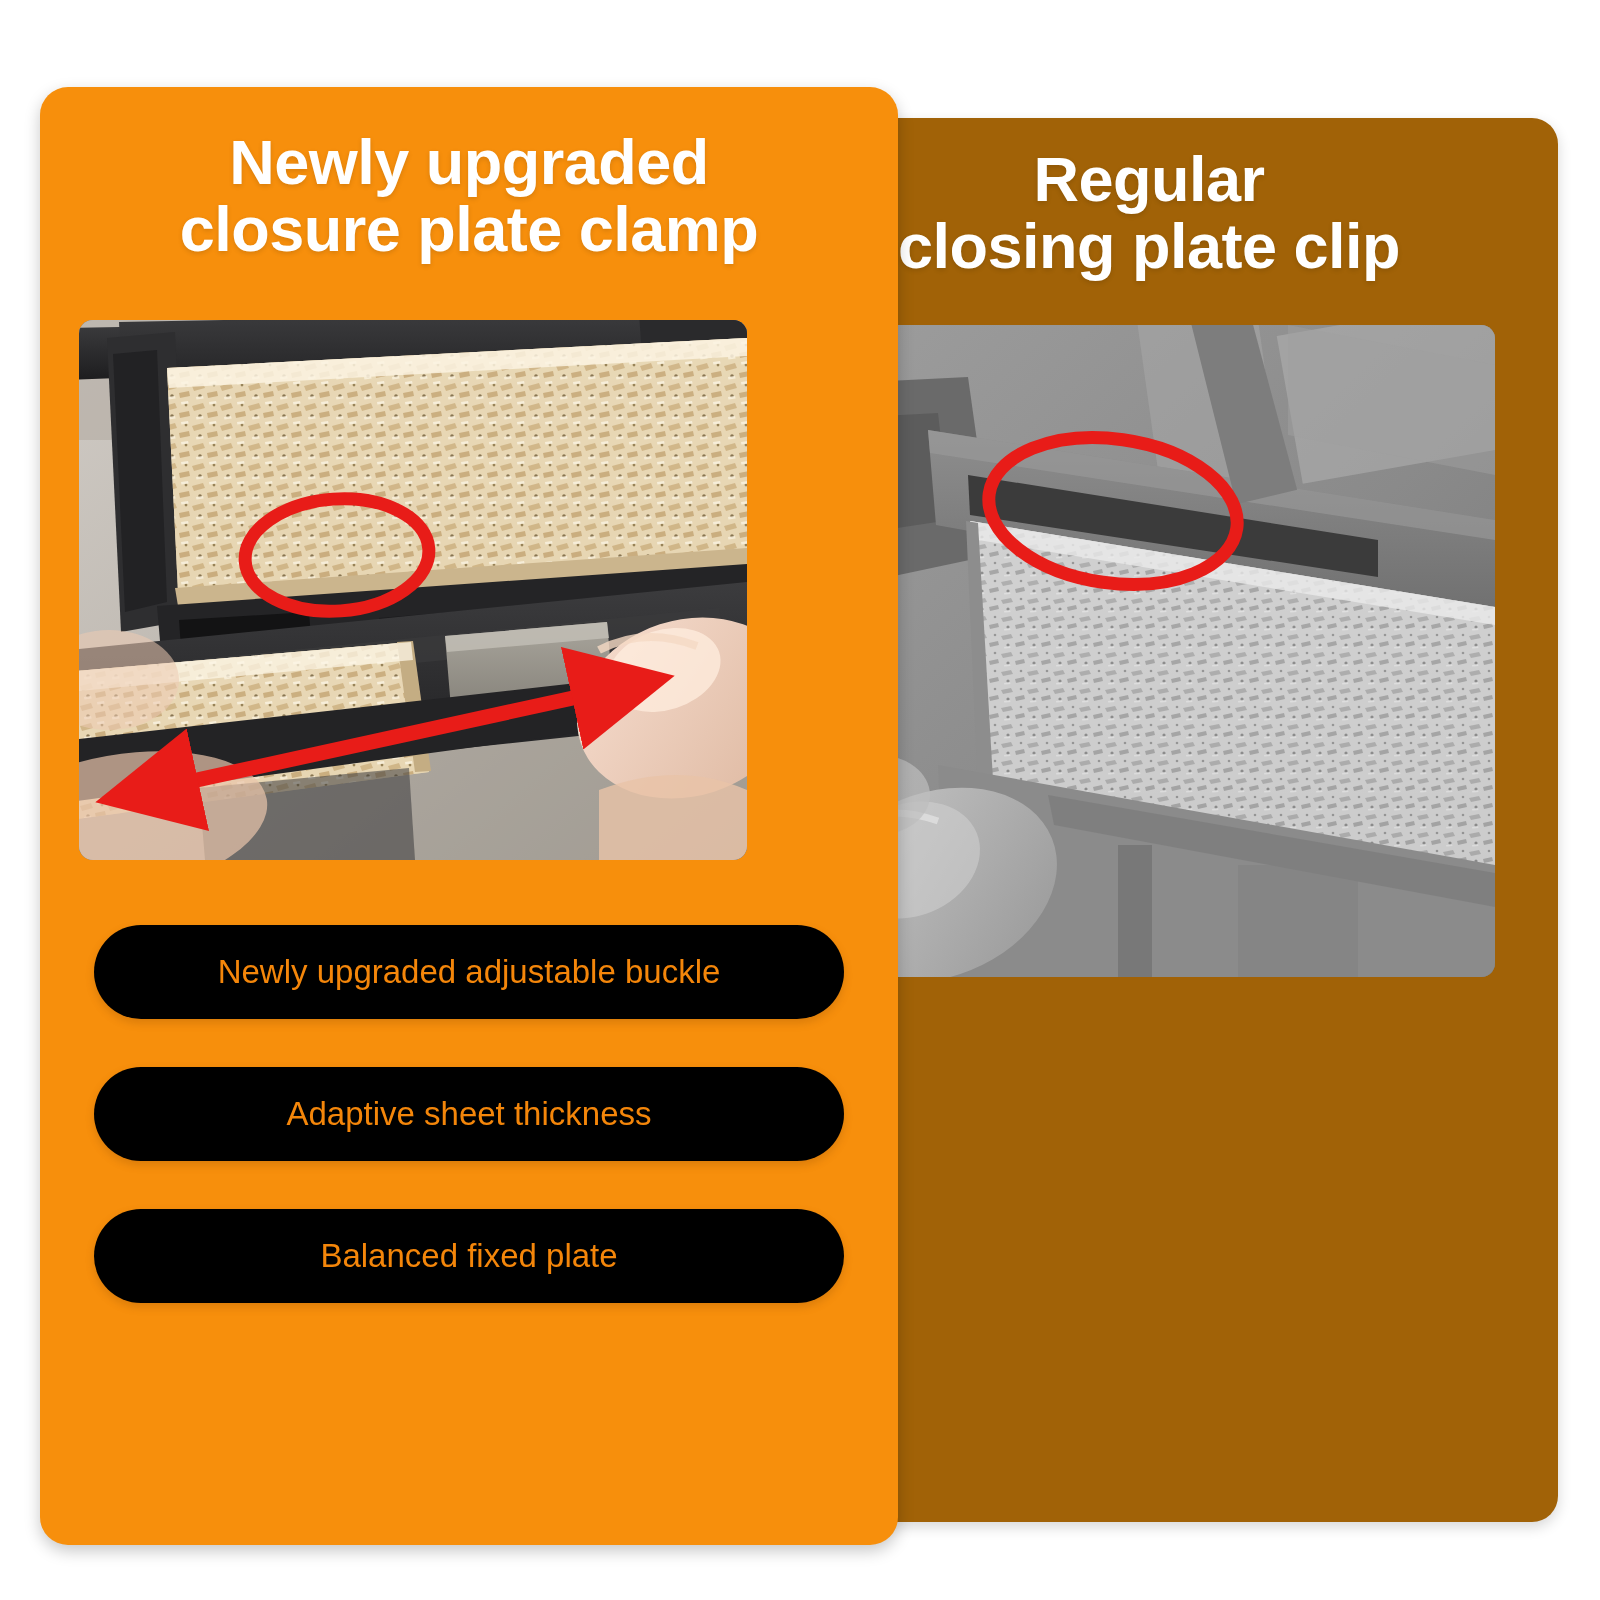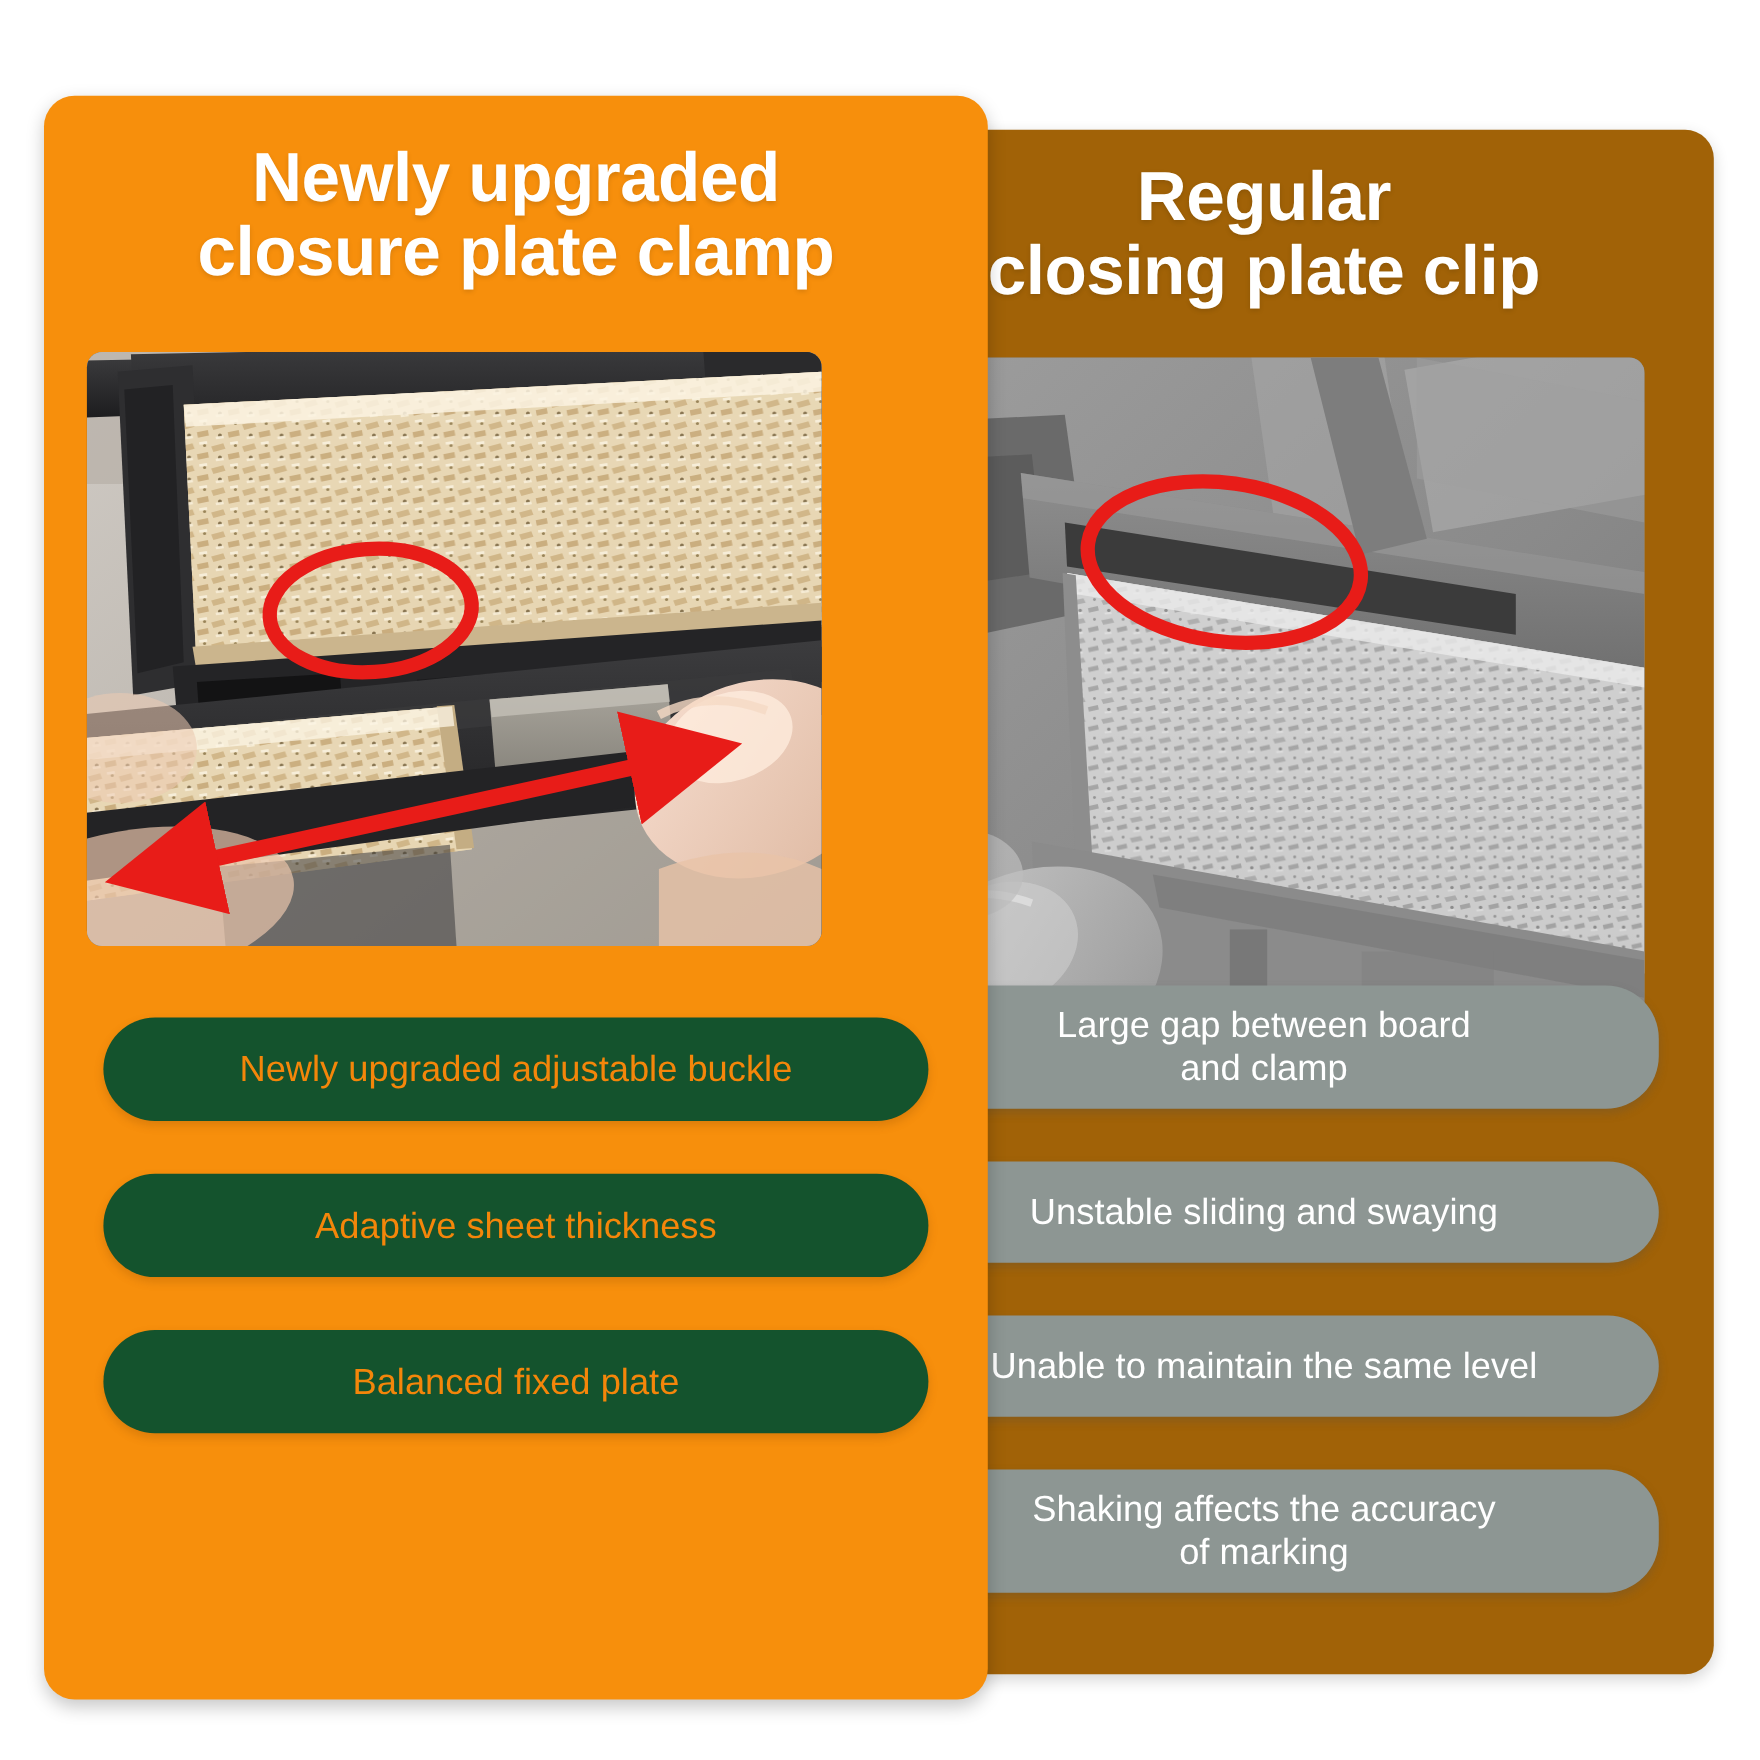--- a/index.html
+++ b/index.html
@@ -107,21 +107,21 @@
     display: flex;
     align-items: center;
     justify-content: center;
     text-align: center;
     border-radius: 48px;
     line-height: 1.18;
     white-space: pre-line;
   }
 
   .pill-white {
-    background: #14532d;
+    background: #000000;
     color: #f4860a;
     font-size: 33px;
     min-height: 94px;
     padding: 12px 22px;
     margin-bottom: 48px;
     box-shadow: 0 4px 9px rgba(120,60,0,0.22);
   }
   .pill-white.two-line { min-height: 112px; }
 
   .pill-gray {
@@ -204,28 +204,20 @@
 
         <ellipse cx="118" cy="560" rx="125" ry="92" fill="url(#gThumbR)" transform="rotate(-22 118 560)"></ellipse>
         <ellipse cx="92" cy="535" rx="72" ry="56" fill="#d2d2d2" opacity="0.55" transform="rotate(-22 92 535)"></ellipse>
         <path d="M30 500 Q70 478 120 496" stroke="#e4e4e4" stroke-width="7" fill="none" opacity="0.7"></path>
         <ellipse cx="60" cy="470" rx="52" ry="40" fill="#bdbdbd" opacity="0.7"></ellipse>
 
         <ellipse cx="295" cy="186" rx="125" ry="72" fill="none" stroke="#e81c18" stroke-width="13" transform="rotate(8 295 186)"></ellipse>
       </svg>
     </figure>
 
-    <div class="pill-list">
-      <div class="pill pill-gray two-line">Large gap between board
-and clamp</div>
-      <div class="pill pill-gray">Unstable sliding and swaying</div>
-      <div class="pill pill-gray">Unable to maintain the same level</div>
-      <div class="pill pill-gray two-line">Shaking affects the accuracy
-of marking</div>
-    </div>
   </section>
 
   <section class="panel-upgraded">
 
     <h2 class="panel-title">Newly upgraded
 closure plate clamp</h2>
 
     <figure class="photo photo-upgraded">
       <svg viewBox="0 0 668 540" preserveAspectRatio="xMidYMid slice" aria-hidden="true">
         <defs>

